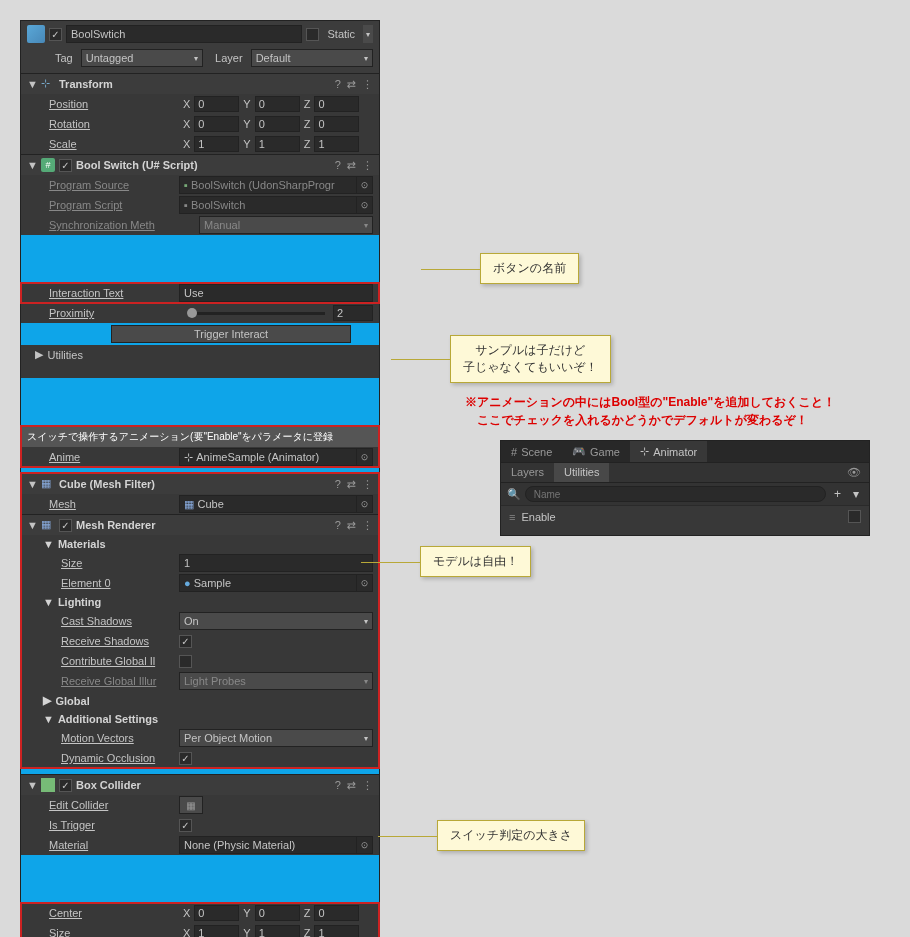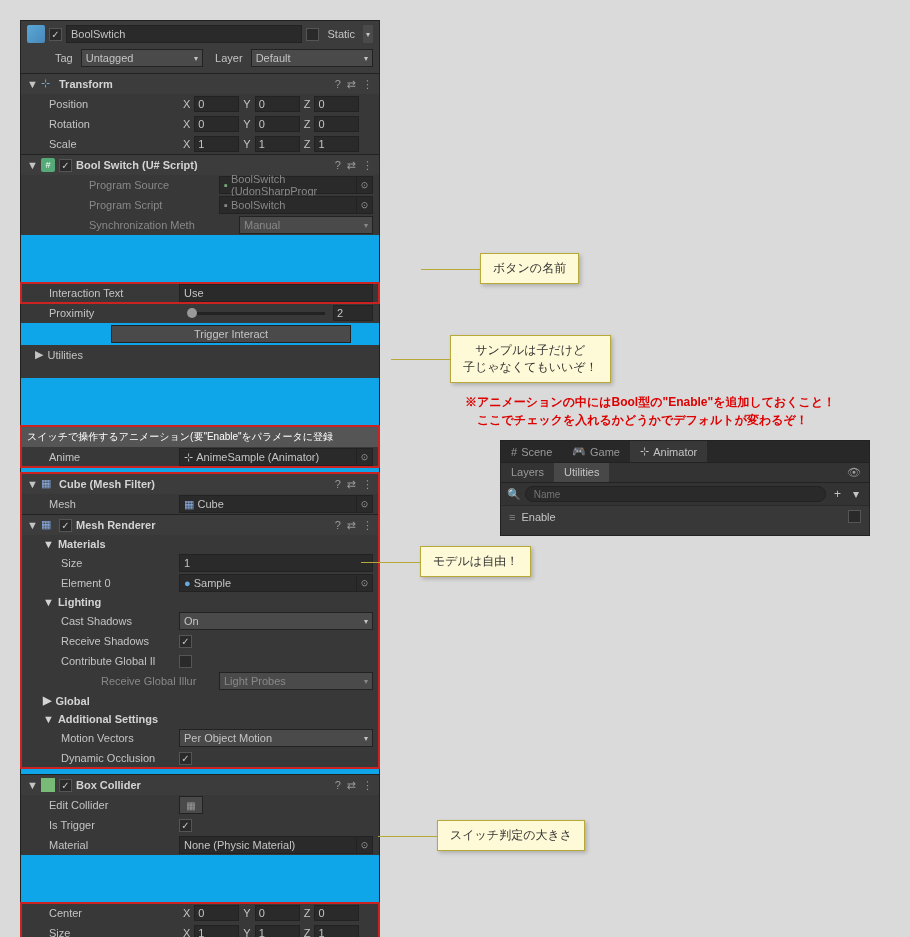--- a/index.html
+++ b/index.html
@@ -18,22 +18,22 @@
 .label-sm { color: #c4c4c4; margin-right: 4px; }
 .dropdown { background: #4a4a4a; border: 1px solid #222; color: #c4c4c4; padding: 2px 4px; font-size: 11px; height: 18px; display: flex; align-items: center; justify-content: space-between; cursor: pointer; }
 .dropdown::after { content: "▾"; font-size: 8px; margin-left: 4px; }
 .component-header { display: flex; align-items: center; padding: 3px 6px; background: #3c3c3c; border-top: 1px solid #222; gap: 4px; }
 .foldout { width: 10px; color: #c4c4c4; cursor: pointer; }
 .comp-icon { width: 14px; height: 14px; display: inline-block; }
 .comp-title { font-weight: bold; flex: 1; color: #d4d4d4; }
 .header-icons { display: flex; gap: 6px; color: #999; }
 .header-icons span { cursor: pointer; }
 .prop-row { display: flex; align-items: center; padding: 2px 6px 2px 28px; background: #383838; height: 20px; }
-.prop-label { width: 130px; color: #c4c4c4; }
-.prop-label.dim { color: #888; margin-left: 40px; }
+.prop-label { width: 130px; color: #c4c4c4; text-decoration: underline; }
+.prop-label.dim { color: #888; }
 .vec-label { color: #c4c4c4; margin: 0 4px; }
 .vec-input { width: 45px; background: #2a2a2a; border: 1px solid #222; color: #c4c4c4; padding: 1px 3px; font-size: 11px; height: 16px; }
 .object-field { flex: 1; background: #2a2a2a; border: 1px solid #222; color: #c4c4c4; padding: 2px 4px; font-size: 11px; height: 18px; display: flex; align-items: center; }
 .object-picker { width: 16px; height: 18px; background: #2a2a2a; border: 1px solid #222; border-left: none; display: flex; align-items: center; justify-content: center; cursor: pointer; color: #999; font-size: 9px; }
 .object-picker::after { content: "⊙"; }
 .slider-track { flex: 1; height: 3px; background: #222; position: relative; margin: 0 8px; }
 .slider-thumb { position: absolute; left: 0; top: -4px; width: 10px; height: 10px; background: #999; border-radius: 50%; }
 .button-full { margin: 2px 28px 2px 90px; background: #4a4a4a; border: 1px solid #222; color: #c4c4c4; text-align: center; padding: 2px; cursor: pointer; font-size: 11px; }
 .sub-header { padding: 3px 6px 3px 14px; background: #383838; color: #c4c4c4; cursor: pointer; display: flex; align-items: center; gap: 4px; }
 .section-title { padding: 3px 6px 3px 22px; background: #383838; color: #d4d4d4; font-weight: bold; cursor: pointer; display: flex; align-items: center; gap: 4px; }

